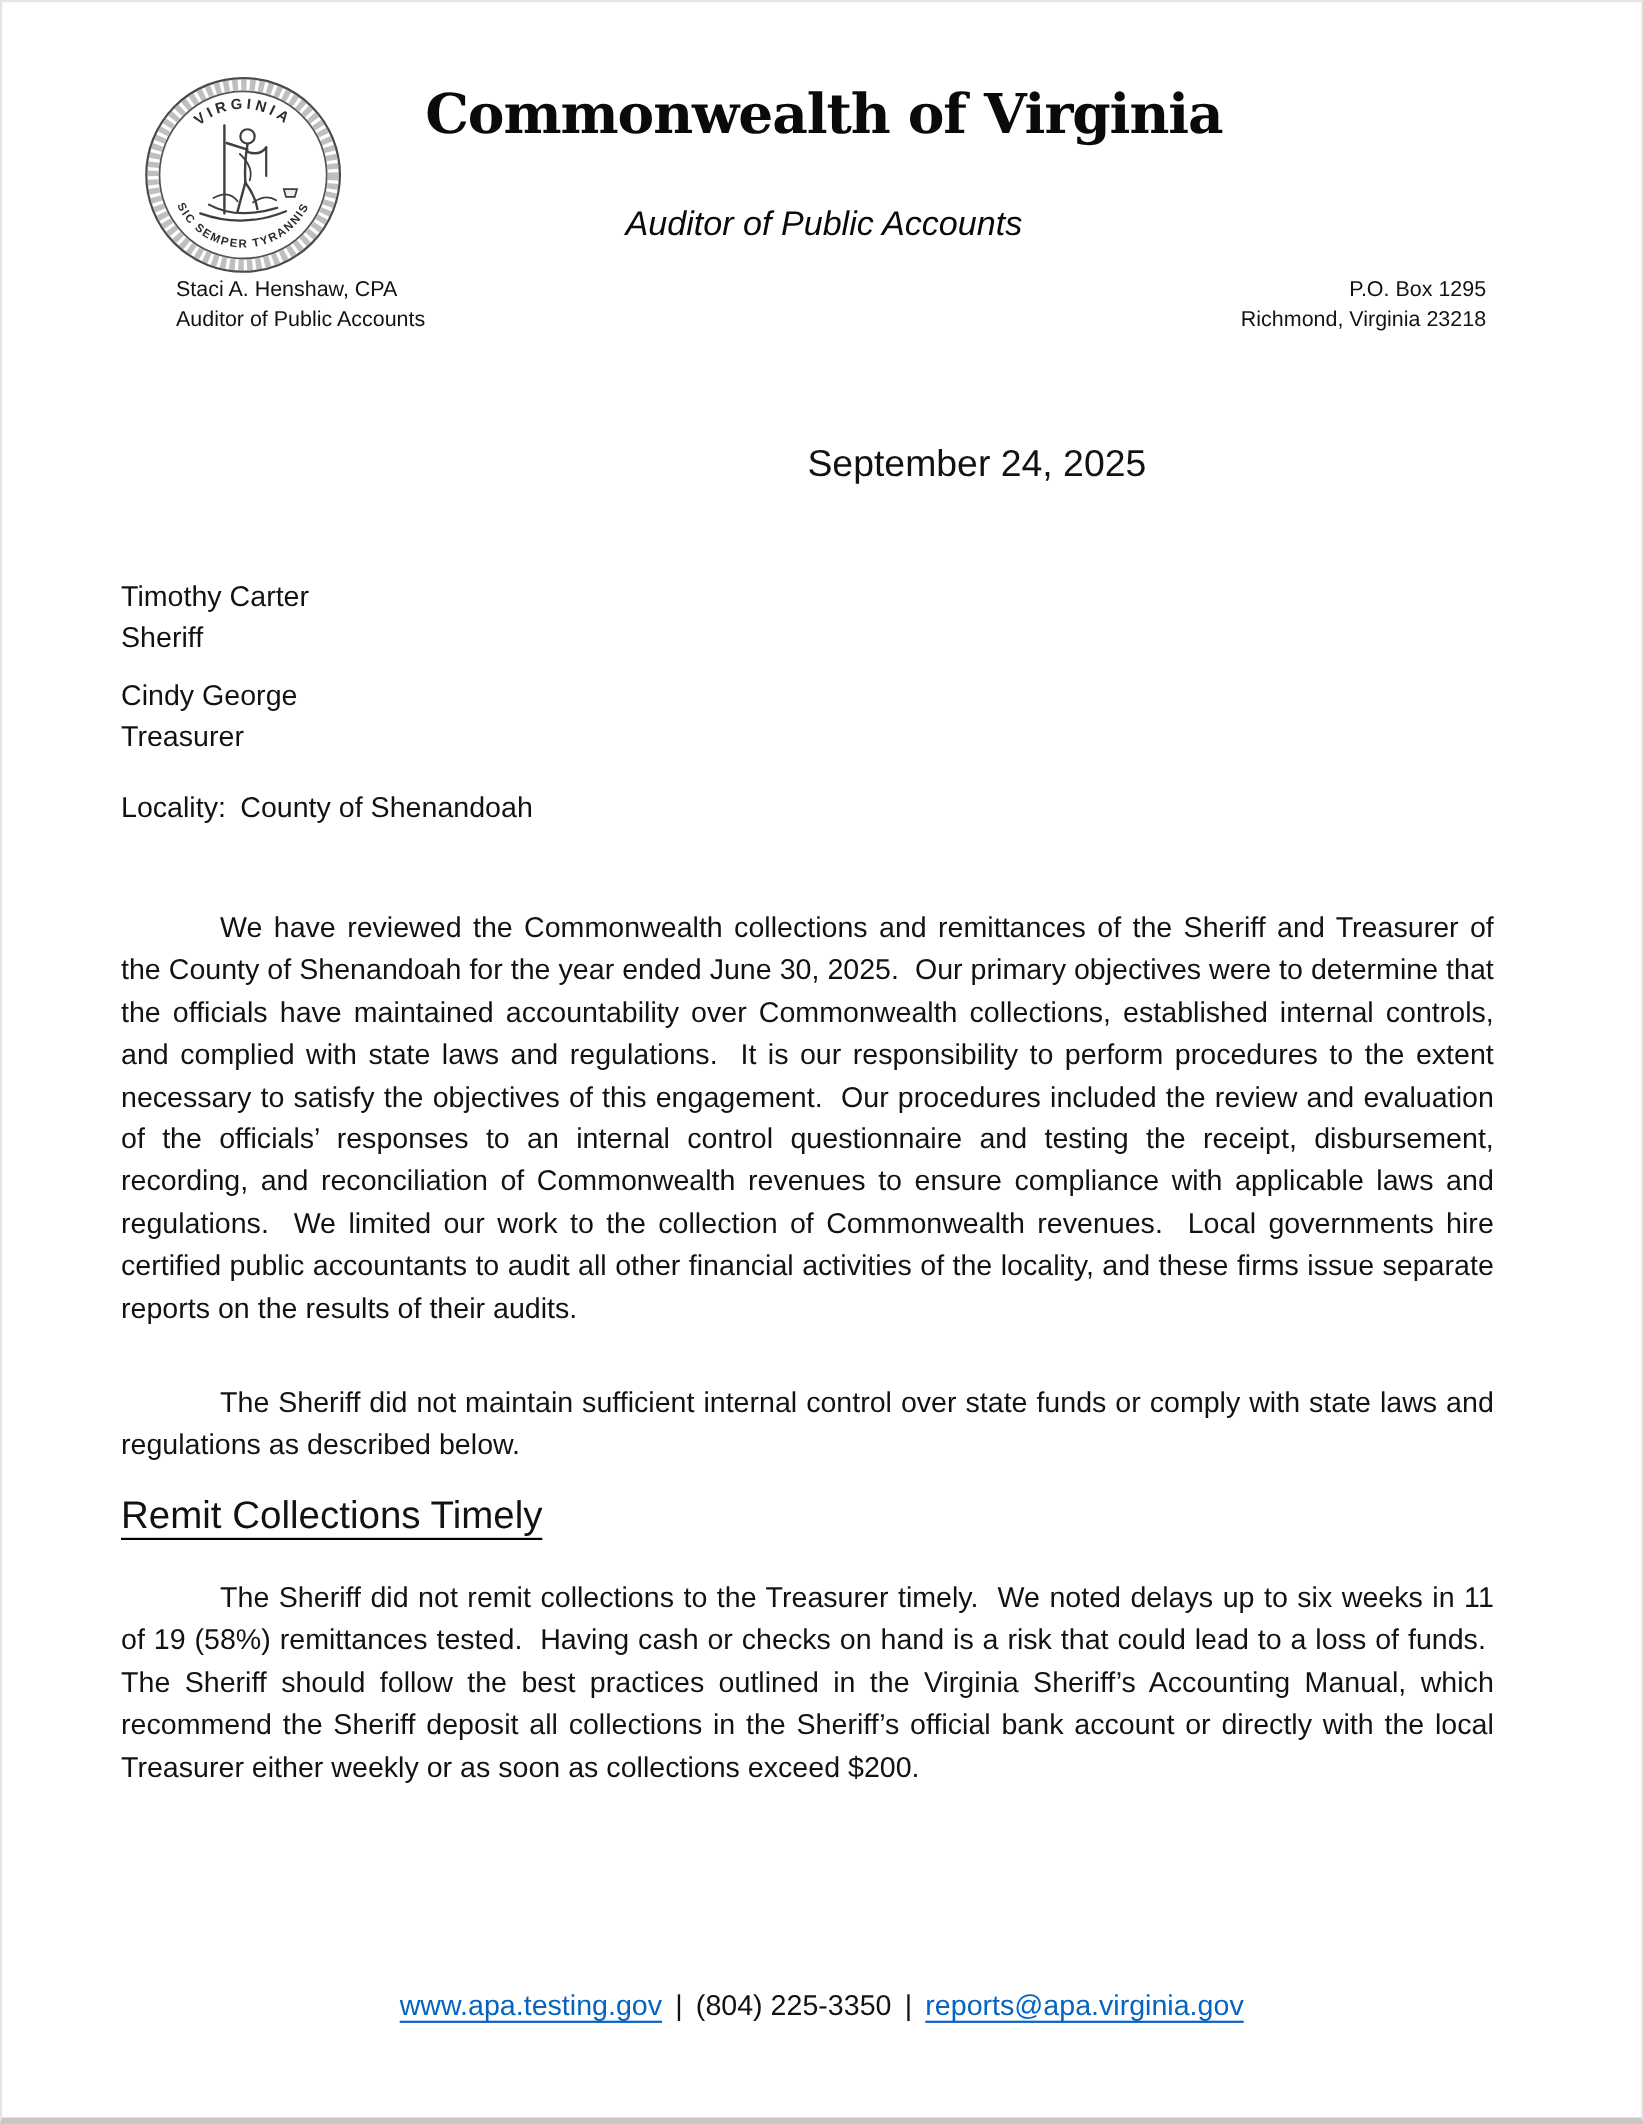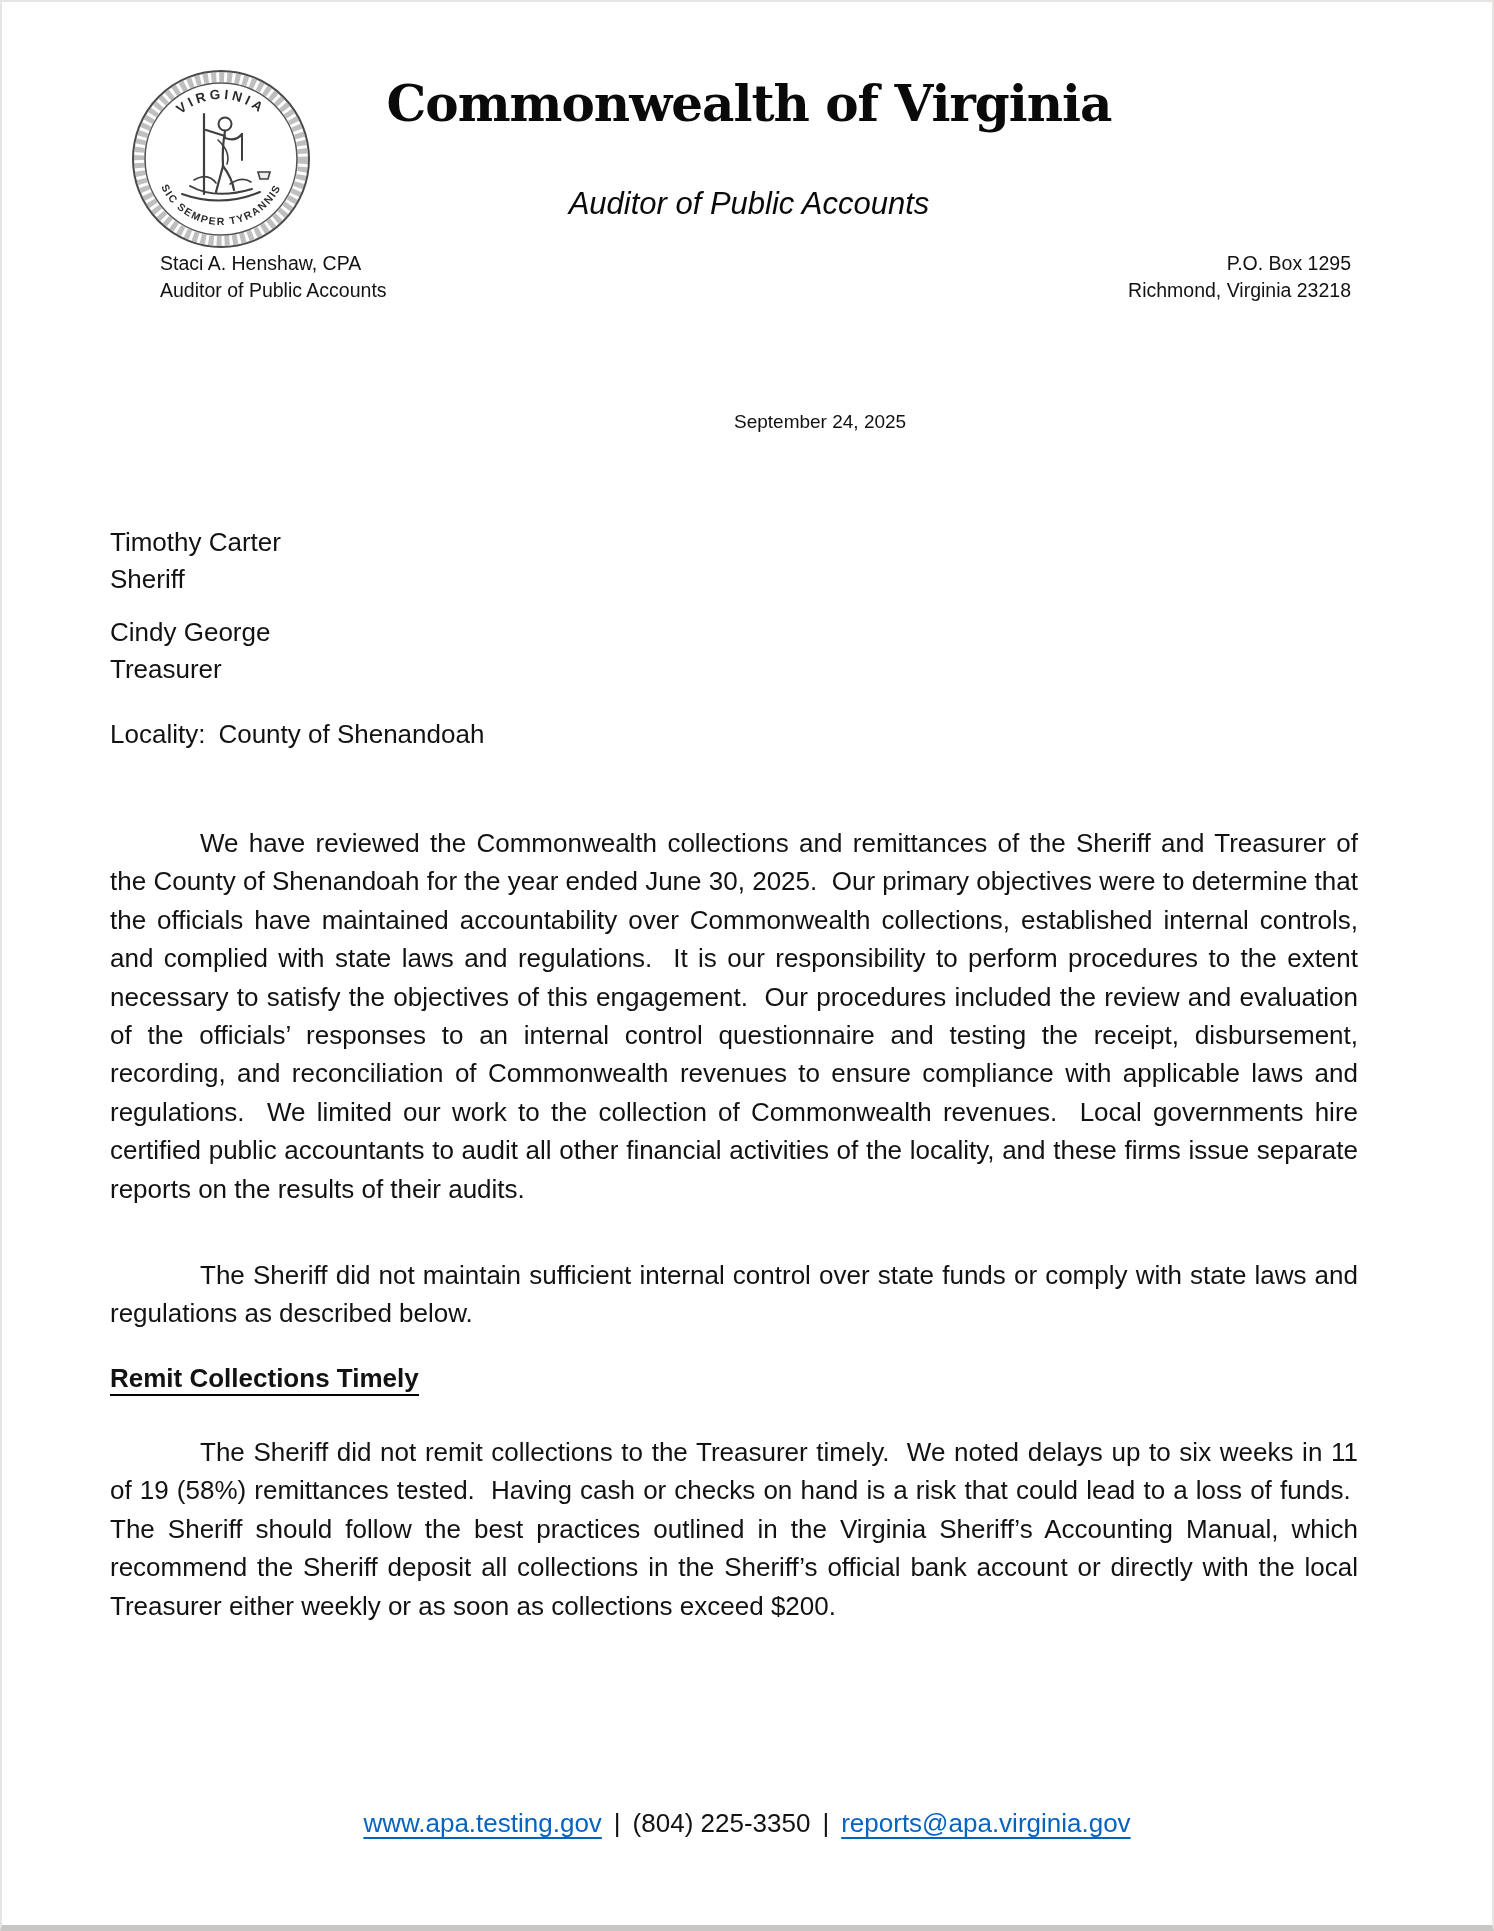--- a/index.html
+++ b/index.html
@@ -33,34 +33,34 @@
     position:absolute;top:184px;left:-108px;width:1494px;
     text-align:center;font-style:italic;font-size:31px;color:#0a0a0a;
   }
   .contact-row{
     position:absolute;top:248px;left:50px;right:7px;
     display:flex;justify-content:space-between;
     font-size:19.5px;line-height:27px;
   }
   .contact-right{text-align:right;}
   
-  .date{margin-top:64px;margin-left:50%;font-size:19px;line-height:32px;}
+  .date{margin-top:64px;margin-left:50%;font-size:34px;line-height:32px;}
   .recipient{font-size:26px;line-height:37px;}
   .recipient-1{margin-top:86px;}
   .recipient-2{margin-top:16px;}
   .locality{margin-top:30px;font-size:26px;line-height:32px;}
   .locality .value{margin-left:13px;}
   .body-para{
     margin:0;font-size:26px;line-height:38.4px;
     text-align:justify;
   }
   .indent{text-indent:90px;}
   .p1{margin-top:74px;}
   .p2{margin-top:48px;}
-  .finding-heading{margin-top:26px;font-size:26px;line-height:38px;font-weight:bold;}
+  .finding-heading{margin-top:26px;font-size:35px;line-height:38px;font-weight:normal;}
   .finding-heading .underlined{border-bottom:2.5px solid #000;padding-bottom:1px;}
   .repeat-line{font-size:26px;line-height:38px;}
   .repeat-line .label{font-weight:bold;}
   .repeat-line .value{margin-left:12px;}
   .p3{margin-top:36px;}
   
   .footer{
     position:absolute;left:0;bottom:86px;width:100%;
     text-align:center;font-size:26px;
   }

